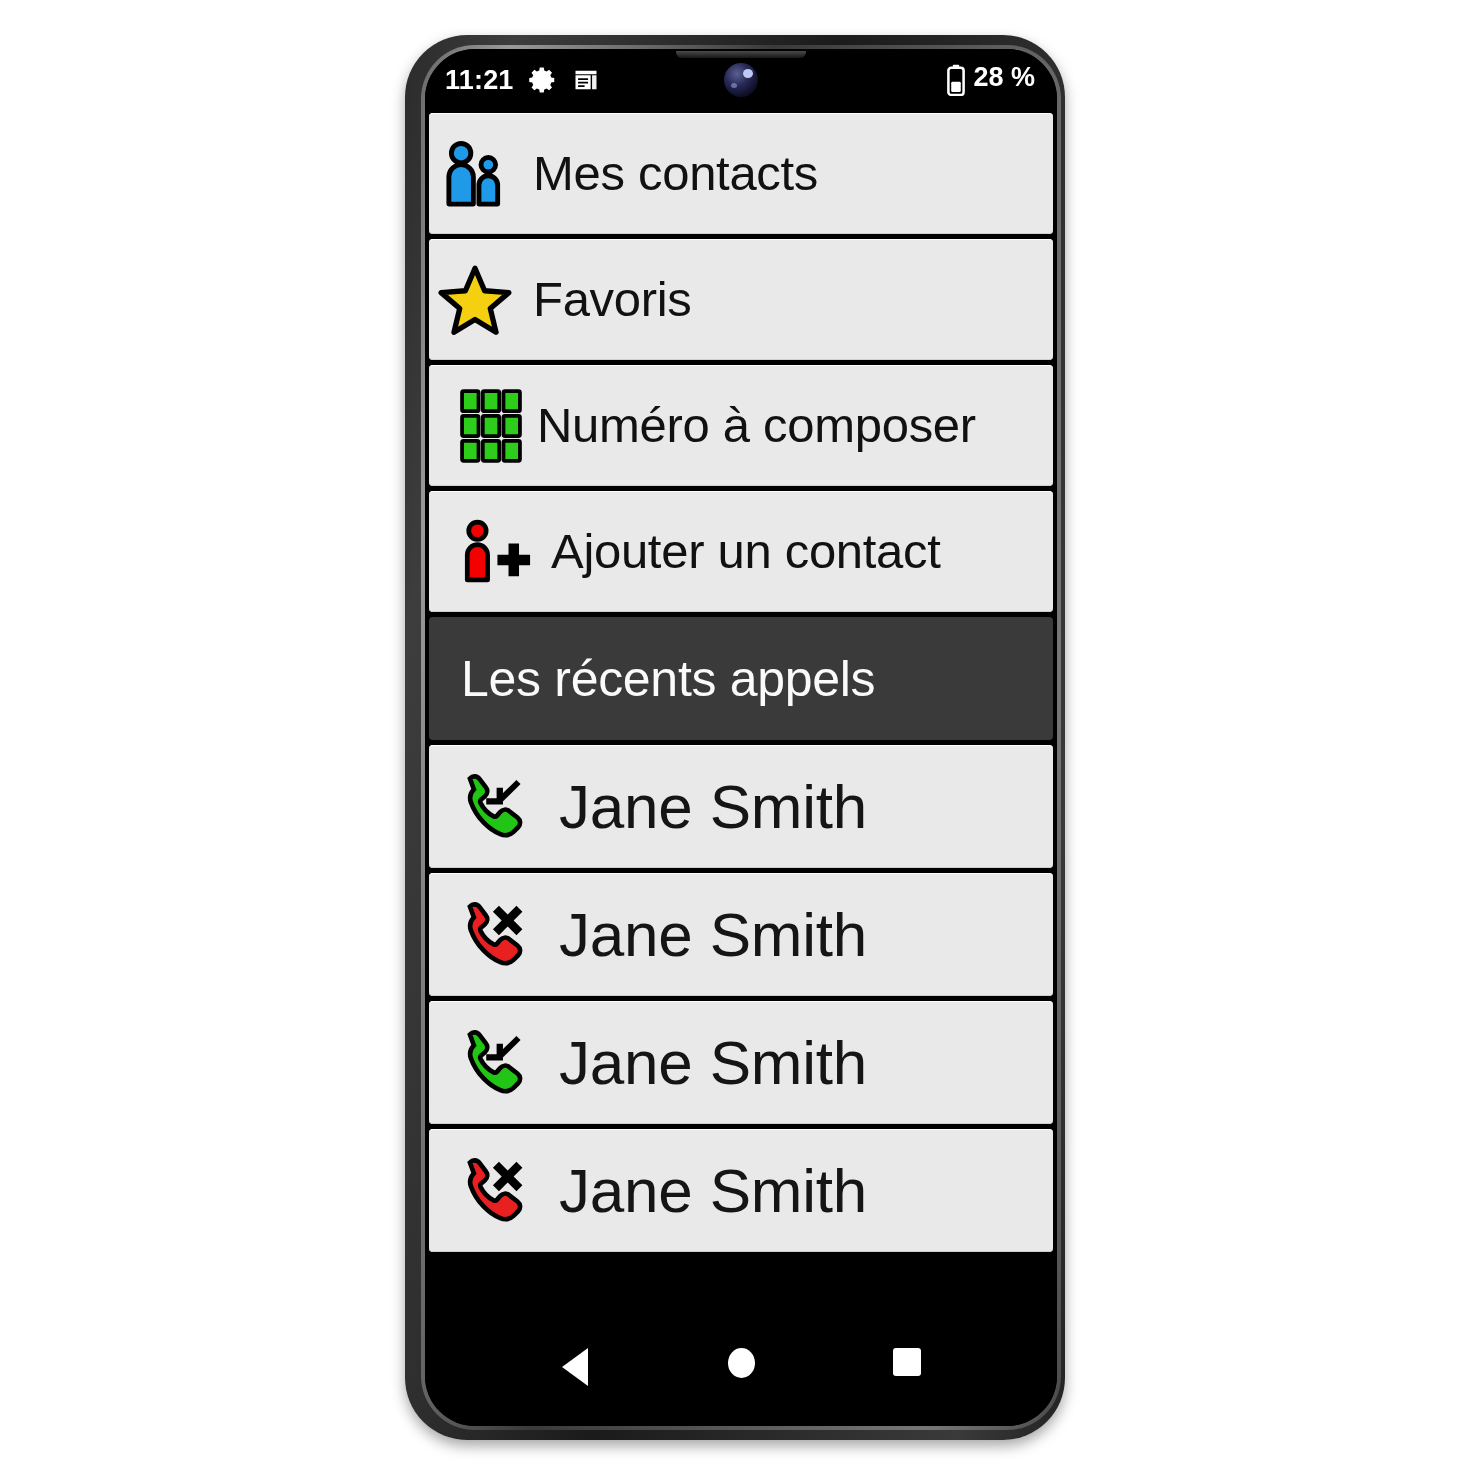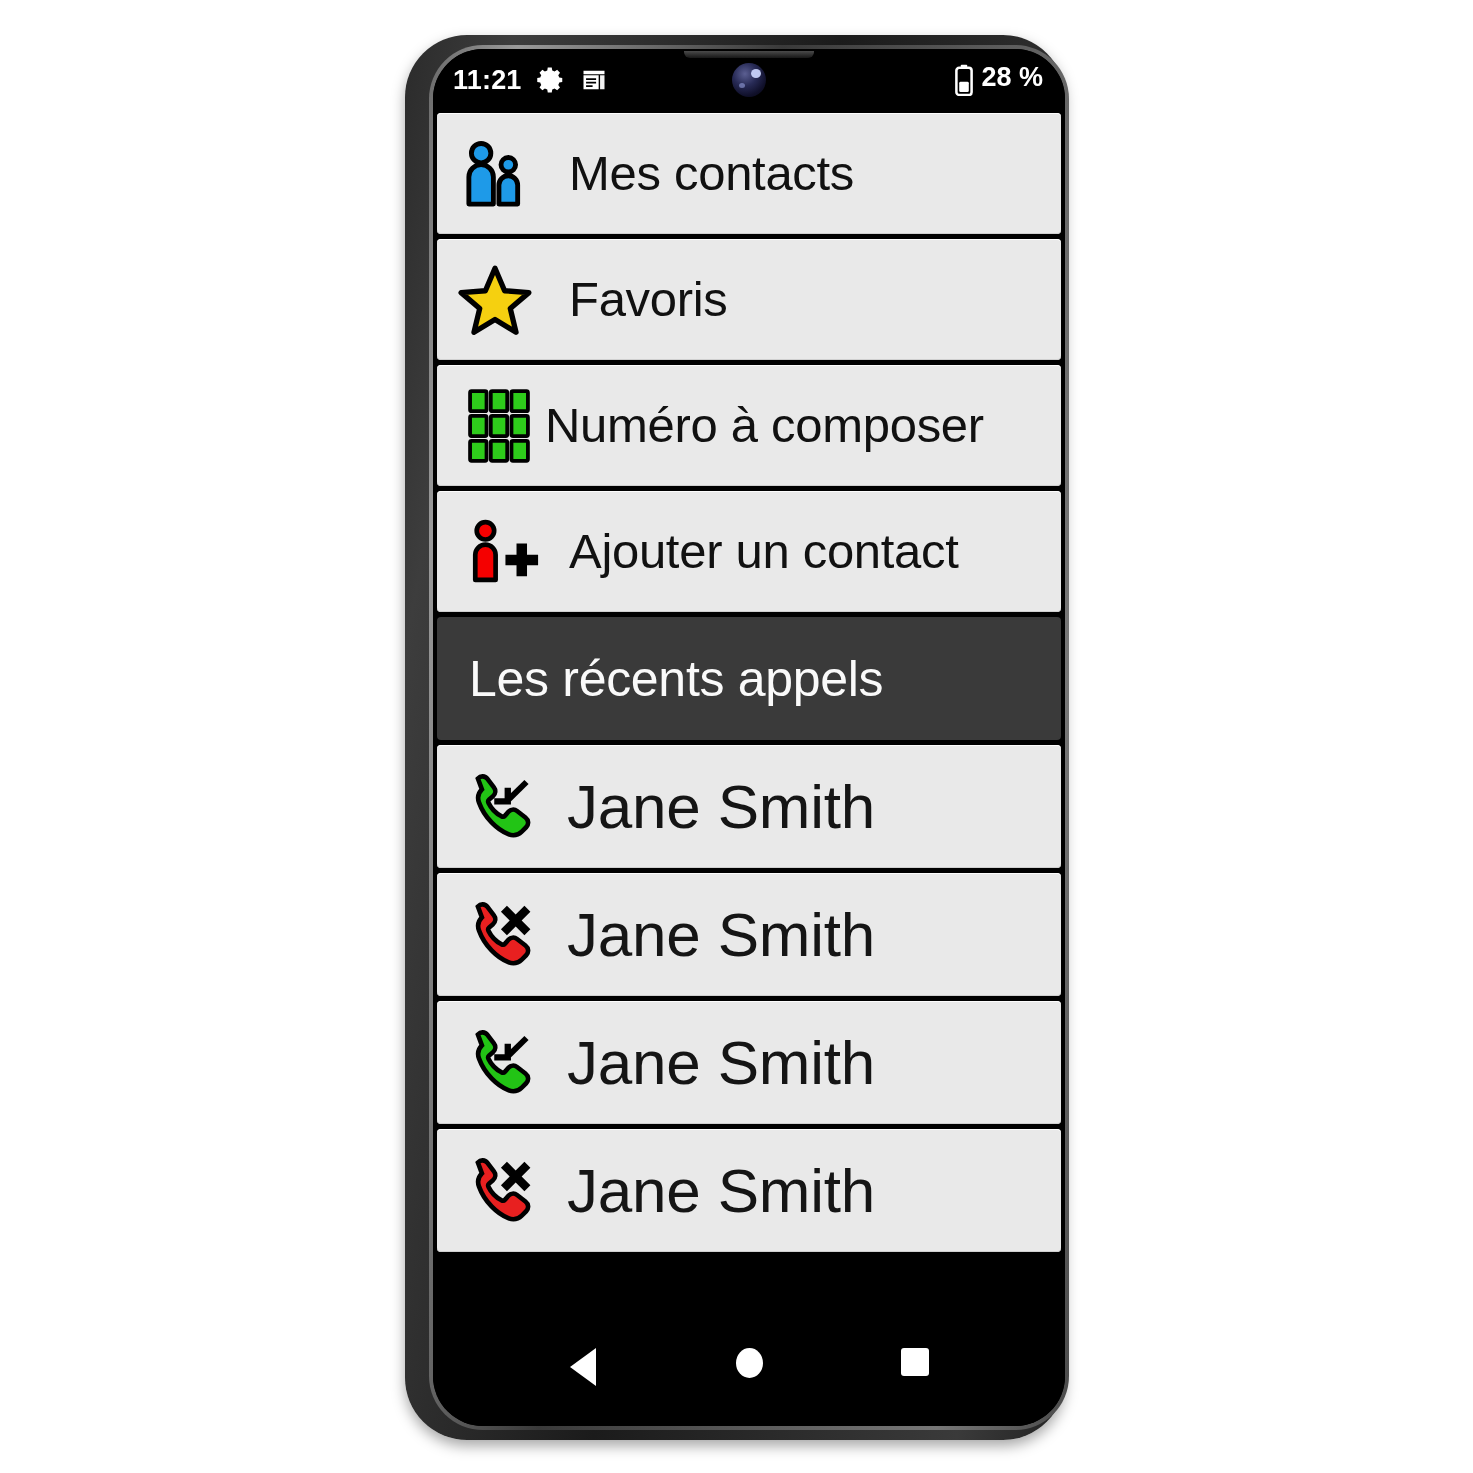--- a/index.html
+++ b/index.html
@@ -16,21 +16,21 @@
     position:absolute;
     left:405px; top:35px;
     width:660px; height:1405px;
     border-radius:62px;
     background:linear-gradient(100deg,#2b2b2b 0%,#3d3d3d 12%,#1b1b1b 48%,#3a3a3a 88%,#222 100%);
     box-shadow:0 6px 14px rgba(0,0,0,.35);
     padding:10px;
   }
   .phone-inner-ring {
     position:absolute;
-    left:24px; top:10px;
+    left:16px; top:10px;
     width:640px; height:1385px;
     border-radius:54px;
     background:linear-gradient(100deg,#6a6a6a 0%,#9a9a9a 10%,#3a3a3a 40%,#777 85%,#4a4a4a 100%);
     padding:4px;
   }
   .screen {
     position:absolute;
     left:4px; top:4px;
     width:632px; height:1377px;
     border-radius:50px;
@@ -115,22 +115,22 @@
     gap:5px;
     overflow:hidden;
   }
   .menu-item {
     flex:0 0 auto;
     height:121px;
     background:#e9e9e9;
     border-radius:4px;
     display:flex;
     align-items:center;
-    padding-left:20px;
-    gap:36px;
+    padding-left:8px;
+    gap:20px;
     box-shadow:inset 0 1px 0 #fdfdfd, inset 0 -1px 0 #cfcfcf;
   }
   .menu-item .label {
     font-size:49px;
     color:#111;
     letter-spacing:-.3px;
     white-space:nowrap;
     line-height:1;
   }
   .section-header {
@@ -288,21 +288,21 @@
                   <rect x="41.8" y="26.5" width="15.6" height="19" rx="1.4"></rect>
                   <rect x="2.6" y="50" width="15.6" height="19" rx="1.4"></rect>
                   <rect x="22.2" y="50" width="15.6" height="19" rx="1.4"></rect>
                   <rect x="41.8" y="50" width="15.6" height="19" rx="1.4"></rect>
                 </g>
               </svg>
             </span>
             <span class="label">Numéro à composer</span>
           </div>
 
-          <div class="menu-item" style="gap:26px;padding-left:30px;">
+          <div class="menu-item" style="gap:16px;padding-left:30px;">
             <span class="icon-box ic-72">
               <svg viewBox="0 0 68 64" width="76" height="72" aria-hidden="true">
                 <g stroke="#000" stroke-width="4.2" stroke-linejoin="round">
                   <circle cx="16.5" cy="13" r="7.8" fill="#f50000"></circle>
                   <path d="M7.4 57V34.5c0-5 4.1-9.1 9.1-9.1s9.1 4.1 9.1 9.1V57z" fill="#f50000"></path>
                 </g>
                 <path d="M44.3 24.5h9.4v9.9h9.9v9.4h-9.9v9.9h-9.4v-9.9h-9.9v-9.4h9.9z" fill="#000"></path>
               </svg>
             </span>
             <span class="label">Ajouter un contact</span>

